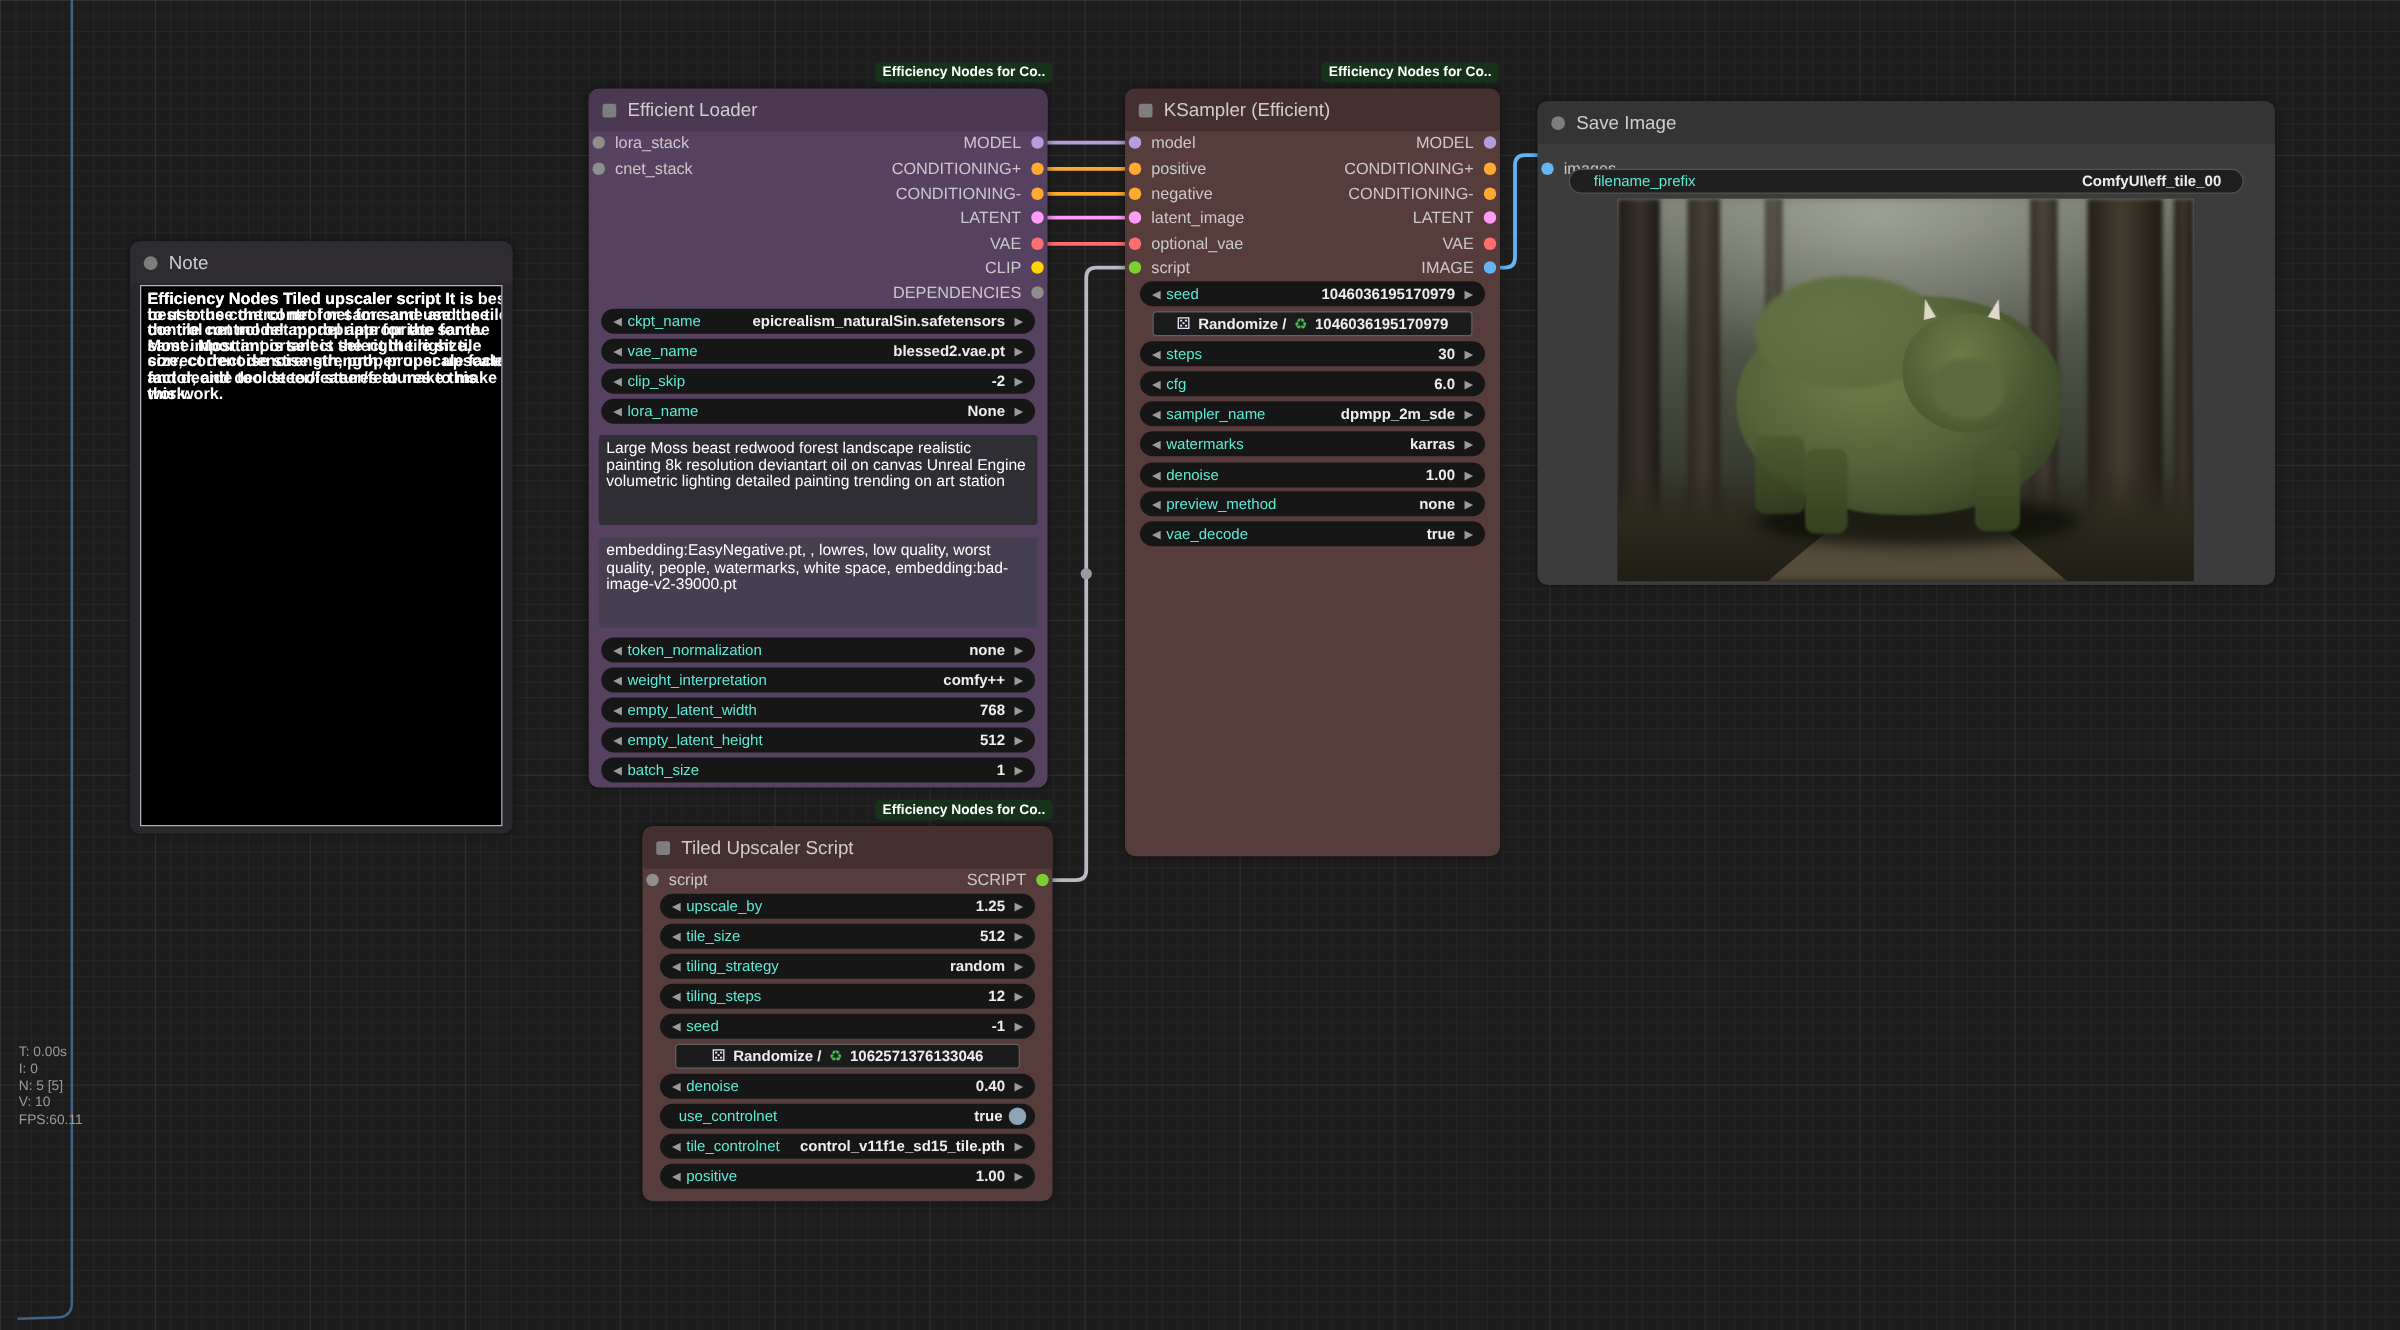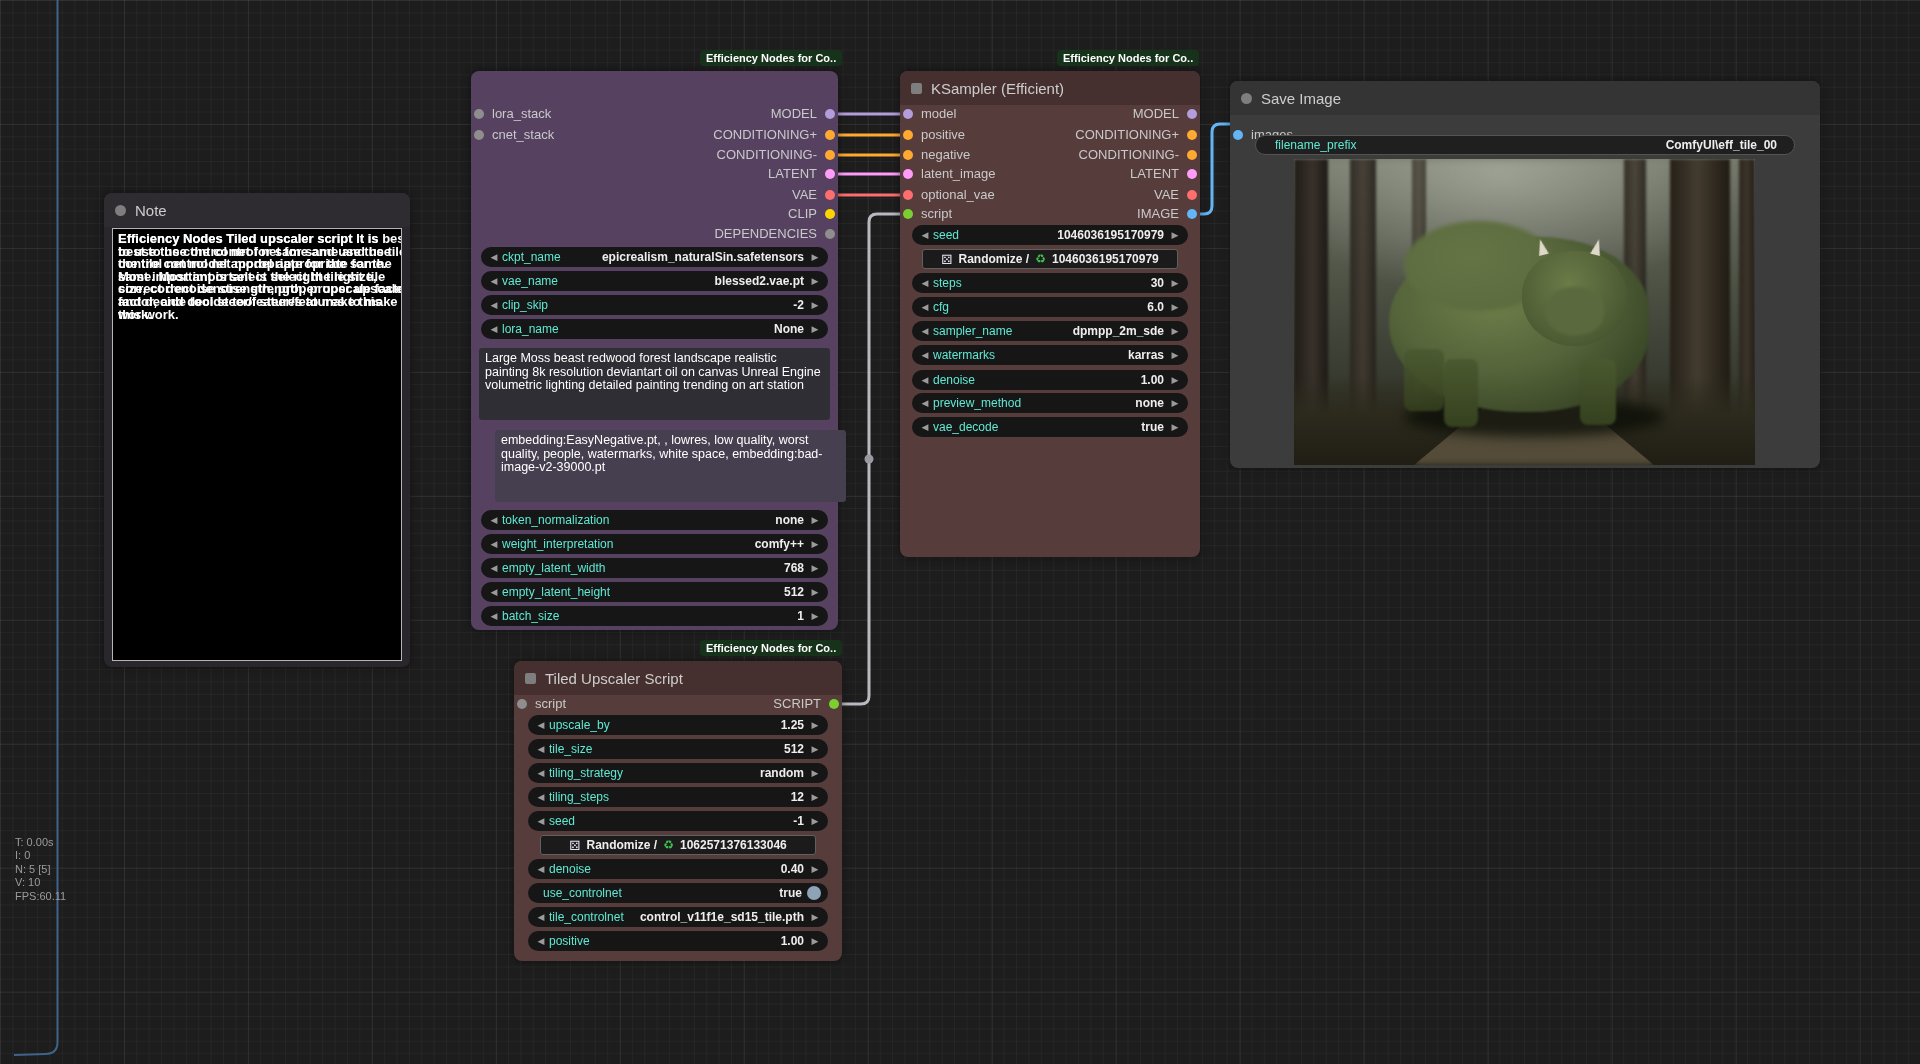--- a/index.html
+++ b/index.html
@@ -100,20 +100,24 @@
 Tiled upscaler script
 It is best to use the control net for same and use the tile control net model appropriate for the same. Most important is select  the right tile size, correct denoise strength, proper upscale factor, and decide tool steer/features to make this work.</div>
     <div class="note-layer" style="width:299px;">Efficiency Nodes
 Tiled upscaler script
 It is best to use the control net for same and use the tile control net model appropriate for the same. Most important is select  the right tile size, correct denoise strength, proper upscale factor, and decide tool steer/features to make this work.</div>
   </div>
 </div>
 
 <div class="badge" style="left:700px;top:50px;">Efficiency Nodes for Co..</div>
 <div class="node" style="left:471px;top:71px;width:367px;height:559px;background:#564260;">
+  <div class="ntitle" style="background:#4b3954;">
+    <span class="sqicon"></span>
+    <span>Efficient Loader</span>
+  </div>
 
   <div class="iorow in" style="left:0;top:33px;width:180px;">
     <span class="pdot c-gray"></span>
     <span class="plabel">lora_stack</span>
     </div>
   <div class="iorow in" style="left:0;top:54px;width:180px;text-align:center;">
     <span class="pdot c-gray"></span>
     <span class="plabel">cnet_stack</span>
     </div>
 
@@ -164,21 +168,21 @@
     <span class="wv">-2</span>
       <span class="arr">▶</span>
     </div>
   <div class="widget" style="left:10px;top:248px;width:347px;">
     <span class="arr">◀</span>
       <span class="wl">lora_name</span>
     <span class="wv">None</span>
       <span class="arr">▶</span>
     </div>
   <div class="ta" style="left:8px;top:277px;width:351px;height:72px;background:#2f2e35;">Large Moss beast redwood forest landscape realistic painting 8k resolution deviantart oil on canvas Unreal Engine volumetric lighting detailed painting trending on art station</div>
-  <div class="ta" style="left:24px;top:359px;width:351px;height:72px;background:#463f50;">embedding:EasyNegative.pt, , lowres, low quality, worst quality, people, watermarks, white space, embedding:bad-image-v2-39000.pt</div>
+  <div class="ta" style="left:8px;top:359px;width:351px;height:72px;background:#463f50;">embedding:EasyNegative.pt, , lowres, low quality, worst quality, people, watermarks, white space, embedding:bad-image-v2-39000.pt</div>
   <div class="widget" style="left:10px;top:439px;width:347px;">
     <span class="arr">◀</span>
       <span class="wl">token_normalization</span>
     <span class="wv">none</span>
       <span class="arr">▶</span>
     </div>
   <div class="widget" style="left:10px;top:463px;width:347px;">
     <span class="arr">◀</span>
       <span class="wl">weight_interpretation</span>
     <span class="wv">comfy++</span>
@@ -198,21 +202,21 @@
     </div>
   <div class="widget" style="left:10px;top:535px;width:347px;">
     <span class="arr">◀</span>
       <span class="wl">batch_size</span>
     <span class="wv">1</span>
       <span class="arr">▶</span>
     </div>
 </div>
 
 <div class="badge" style="left:1057px;top:50px;">Efficiency Nodes for Co..</div>
-<div class="node" style="left:900px;top:71px;width:300px;height:486px;background:#573c3c;">
+<div class="node" style="left:900px;top:71px;width:300px;height:614px;background:#573c3c;">
   <div class="ntitle" style="background:#46302f;">
     <span class="sqicon"></span>
     <span>KSampler (Efficient)</span>
   </div>
 
   <div class="iorow in" style="left:0;top:33px;width:150px;">
     <span class="pdot c-model"></span>
     <span class="plabel">model</span>
     </div>
   <div class="iorow in" style="left:0;top:54px;width:150px;">

